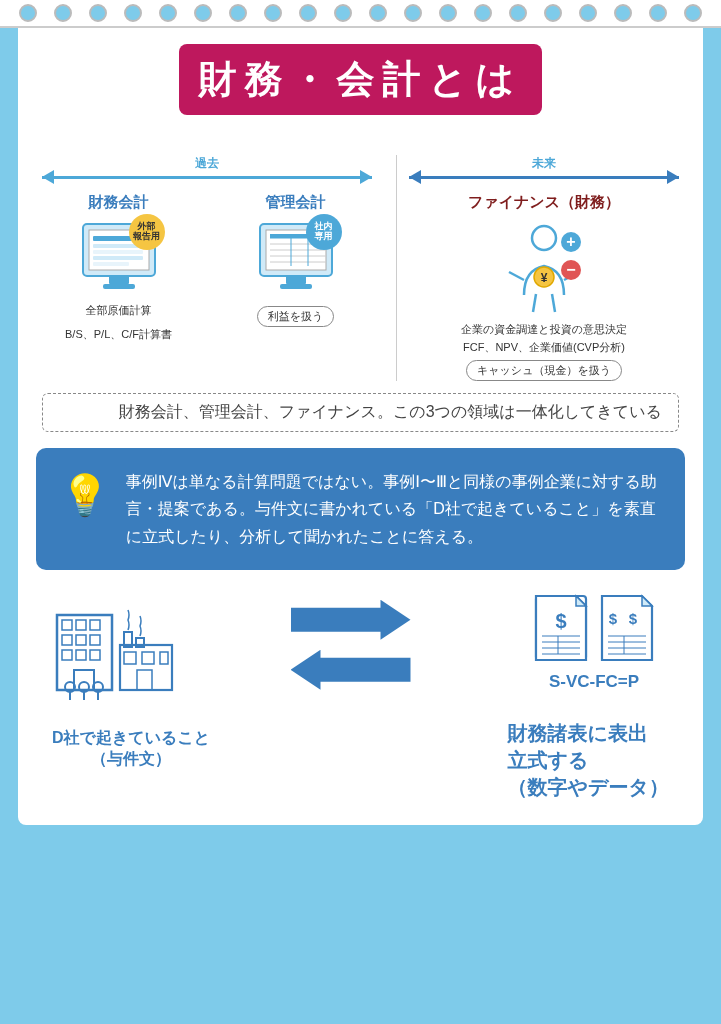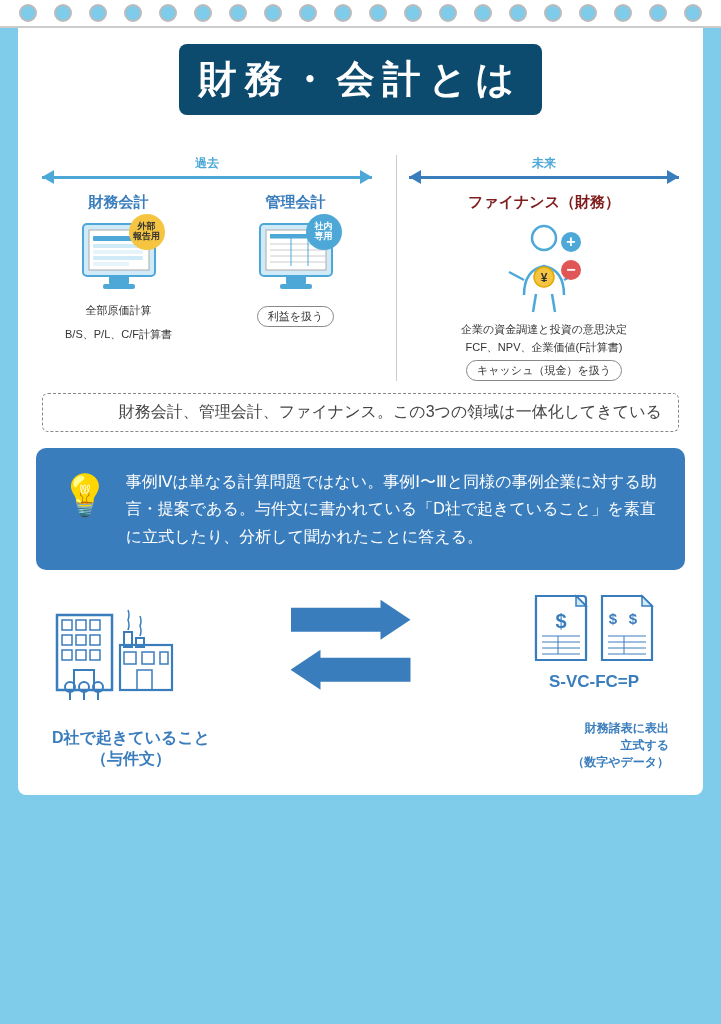--- a/index.html
+++ b/index.html
@@ -33,21 +33,21 @@
 
     .main-content {
       background: white;
       margin: 0 18px 18px 18px;
       padding: 16px 24px 24px 24px;
       border-radius: 0 0 8px 8px;
     }
 
     
     .title-box {
-      background: #0c4a6e;
+      background: #be185d;
       border-radius: 8px;
       padding: 10px 20px;
       display: inline-block;
       margin-bottom: 20px;
     }
     .title-text {
       color: white;
       font-size: 38px;
       font-weight: 900;
       letter-spacing: 8px;
@@ -248,24 +248,24 @@
 
     .bottom-label-left {
       font-size: 16px;
       font-weight: bold;
       color: #3a7dbd;
       text-align: center;
       margin-top: 8px;
     }
 
     .bottom-label-right {
-      font-size: 12px;
+      font-size: 20px;
       font-weight: bold;
       color: #3a7dbd;
-      text-align: right;
+      text-align: left;
     }
 
     .top-section {
       display: flex;
       gap: 0;
       width: 100%;
     }
 
     .past-section {
       flex: 1.1;
@@ -396,21 +396,21 @@
           <text x="55" y="62" text-anchor="middle" font-size="12" fill="#333" font-weight="bold">¥</text>
 
           <circle cx="82" cy="22" r="10" fill="#4da8d8"></circle>
           <text x="82" y="27" text-anchor="middle" font-size="16" fill="white" font-weight="bold">+</text>
 
           <circle cx="82" cy="50" r="10" fill="#e05555"></circle>
           <text x="82" y="55" text-anchor="middle" font-size="16" fill="white" font-weight="bold">−</text>
         </svg>
         <div class="col-text">
           <div>企業の資金調達と投資の意思決定</div>
-          <div>FCF、NPV、企業価値(F計算書)</div>
+          <div>FCF、NPV、企業価値(CVP分析)</div>
         </div>
         <div class="pill-btn">キャッシュ（現金）を扱う</div>
       </div>
     </div>
   </div>
 
   <div class="note-box">
     <span>財務会計、管理会計、ファイナンス。この3つの領域は一体化してきている</span>
   </div>
 

